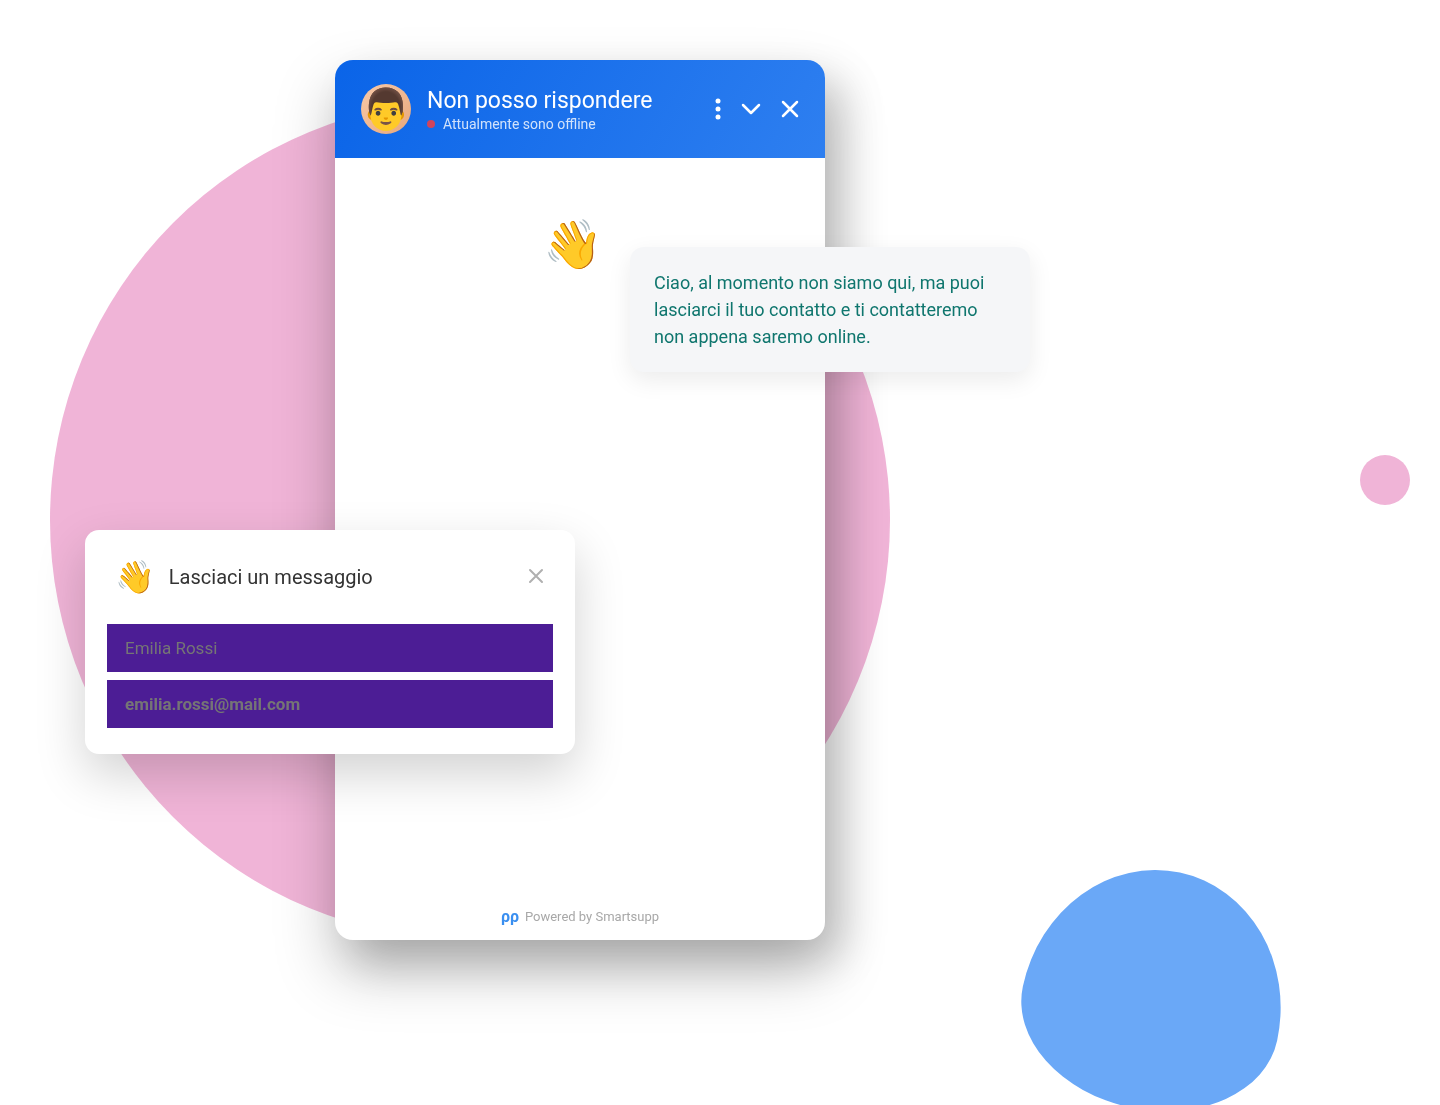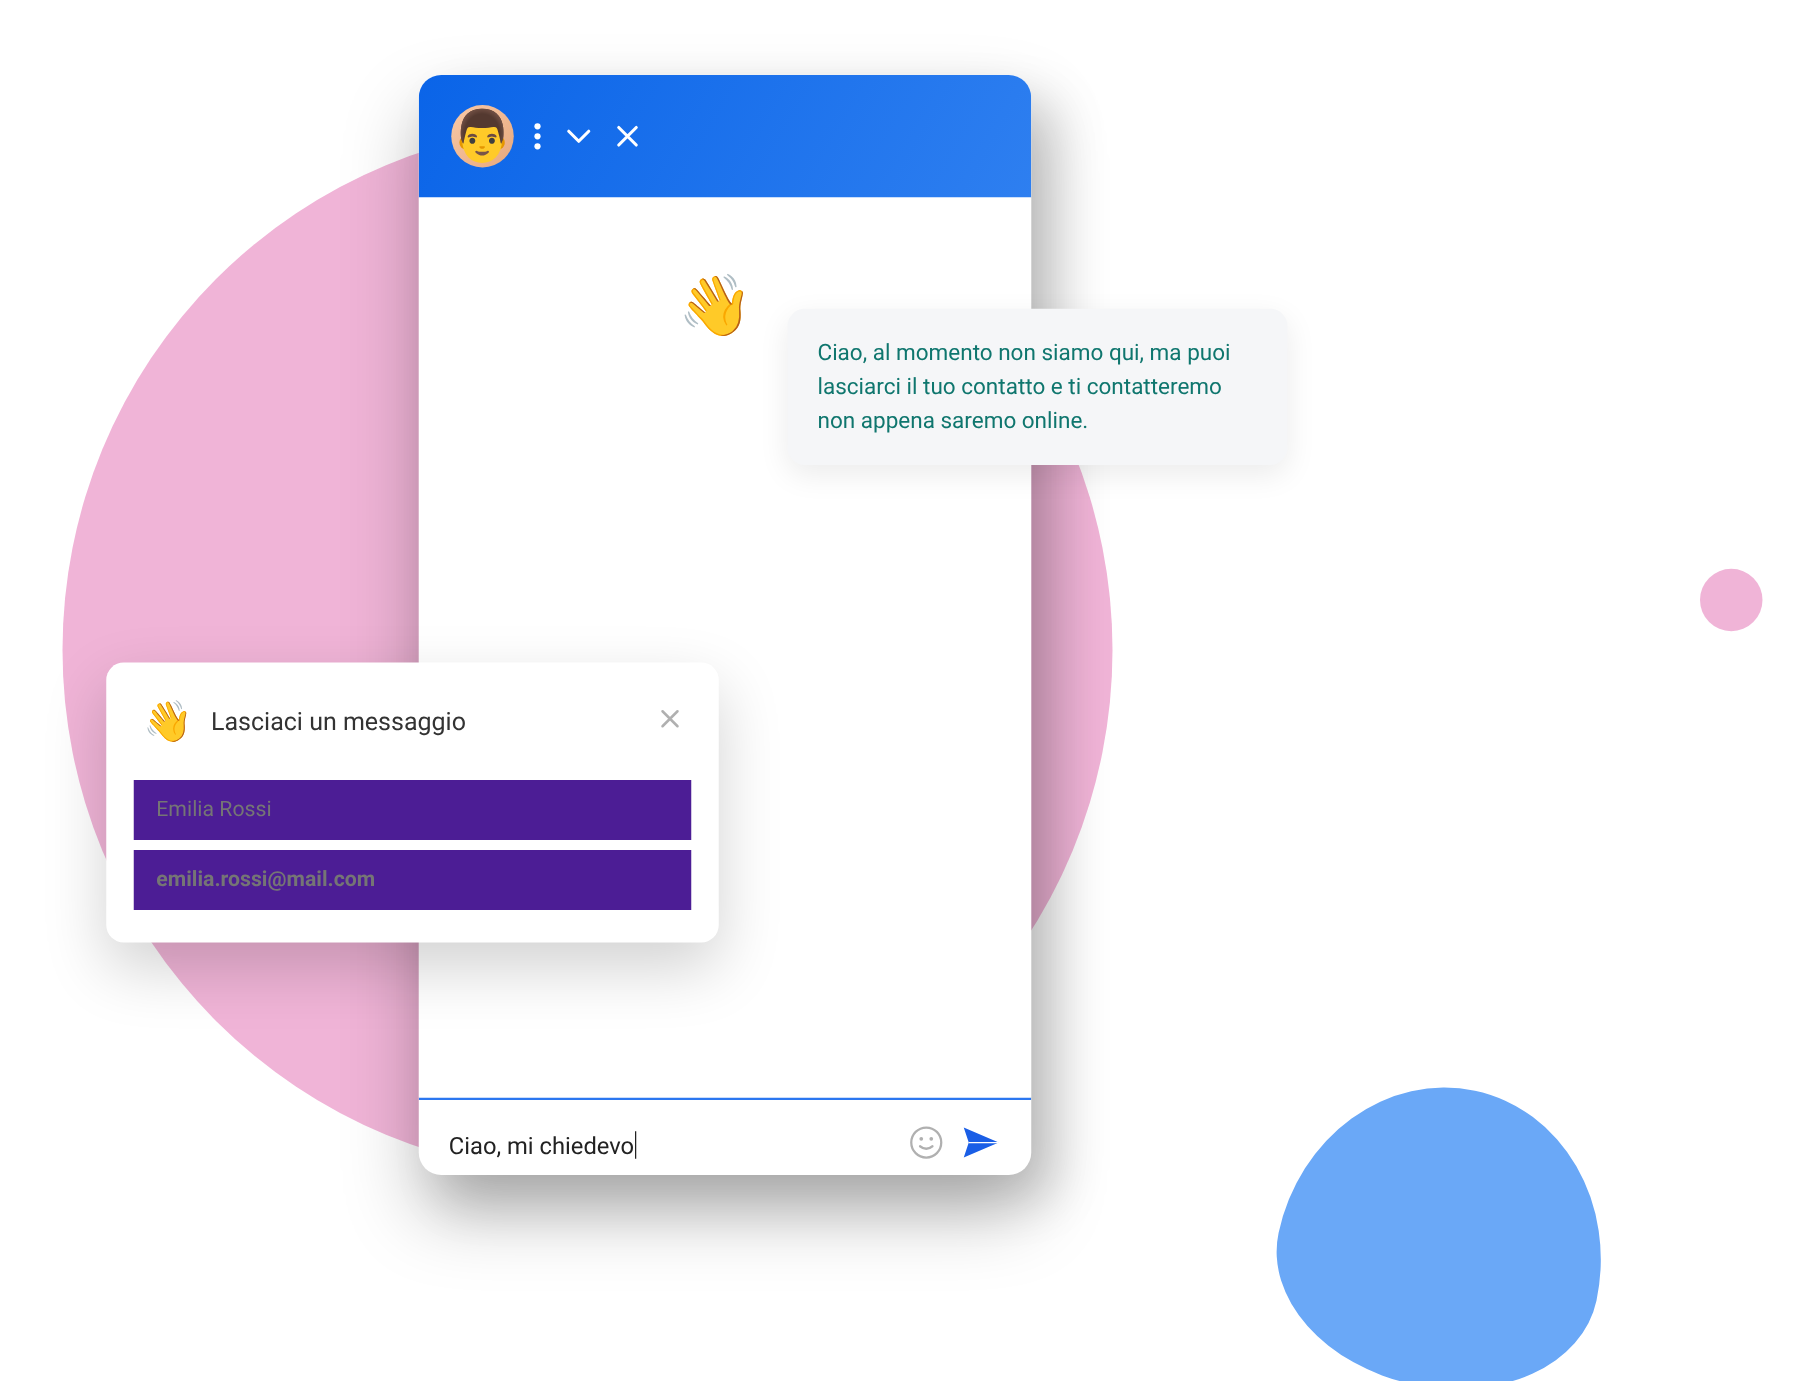--- a/index.html
+++ b/index.html
@@ -262,20 +262,27 @@
 </head>
 <body>
 
 <div class="bg-pink-circle"></div>
 <div class="bg-pink-dot"></div>
 <div class="bg-blue-shape"></div>
 
 <div class="chat-widget">
   <div class="chat-header">
     <div class="avatar"></div>
+    <div class="header-text">
+      <div class="header-title">Non posso rispondere</div>
+      <div class="header-status">
+        <span class="status-dot"></span>
+        <span>Attualmente sono offline</span>
+      </div>
+    </div>
     <div class="header-actions">
       <div class="header-icon">
         <svg width="6" height="22" viewBox="0 0 6 22">
           <circle cx="3" cy="3" r="2.5" fill="white"></circle>
           <circle cx="3" cy="11" r="2.5" fill="white"></circle>
           <circle cx="3" cy="19" r="2.5" fill="white"></circle>
         </svg>
       </div>
       <div class="header-icon">
         <svg width="20" height="12" viewBox="0 0 20 12">
@@ -287,41 +294,25 @@
           <path d="M2 2 L16 16 M16 2 L2 16" stroke="white" stroke-width="2.5" stroke-linecap="round"></path>
         </svg>
       </div>
     </div>
   </div>
 
   <div class="chat-body">
     <div class="greeting-wave">👋</div>
   </div>
 
-  <div class="chat-input-area">
-    <div class="chat-input-text">
-      <span>Ciao, mi chiedevo</span>
-      <span class="cursor-line"></span>
-    </div>
-    <div class="emoji-btn">
-      <svg width="28" height="28" viewBox="0 0 28 28">
-        <circle cx="14" cy="14" r="12" stroke="#b0b0b0" stroke-width="1.8" fill="none"></circle>
-        <circle cx="10" cy="11" r="1.5" fill="#b0b0b0"></circle>
-        <circle cx="18" cy="11" r="1.5" fill="#b0b0b0"></circle>
-        <path d="M9 17 Q14 21 19 17" stroke="#b0b0b0" stroke-width="1.8" fill="none" stroke-linecap="round"></path>
-      </svg>
-    </div>
-    <div class="send-btn">
-      <svg width="32" height="28" viewBox="0 0 32 28">
-        <path d="M2 2 L30 14 L2 26 L6 14 Z" fill="#1a5ee6"></path>
-        <path d="M6 14 L30 14" stroke="white" stroke-width="1"></path>
-      </svg>
-    </div>
+
+  <div class="chat-footer">
+    <span class="footer-icon">ρρ</span>
+    <span>Powered by Smartsupp</span>
   </div>
-
 </div>
 
 <div class="greeting-bubble">
   <span>Ciao, al momento non siamo qui, ma puoi lasciarci il tuo contatto e ti contatteremo non appena saremo online.</span>
 </div>
 
 <div class="contact-form">
   <div class="form-header">
     <span class="form-wave">👋</span>
     <span class="form-title">Lasciaci un messaggio</span>

